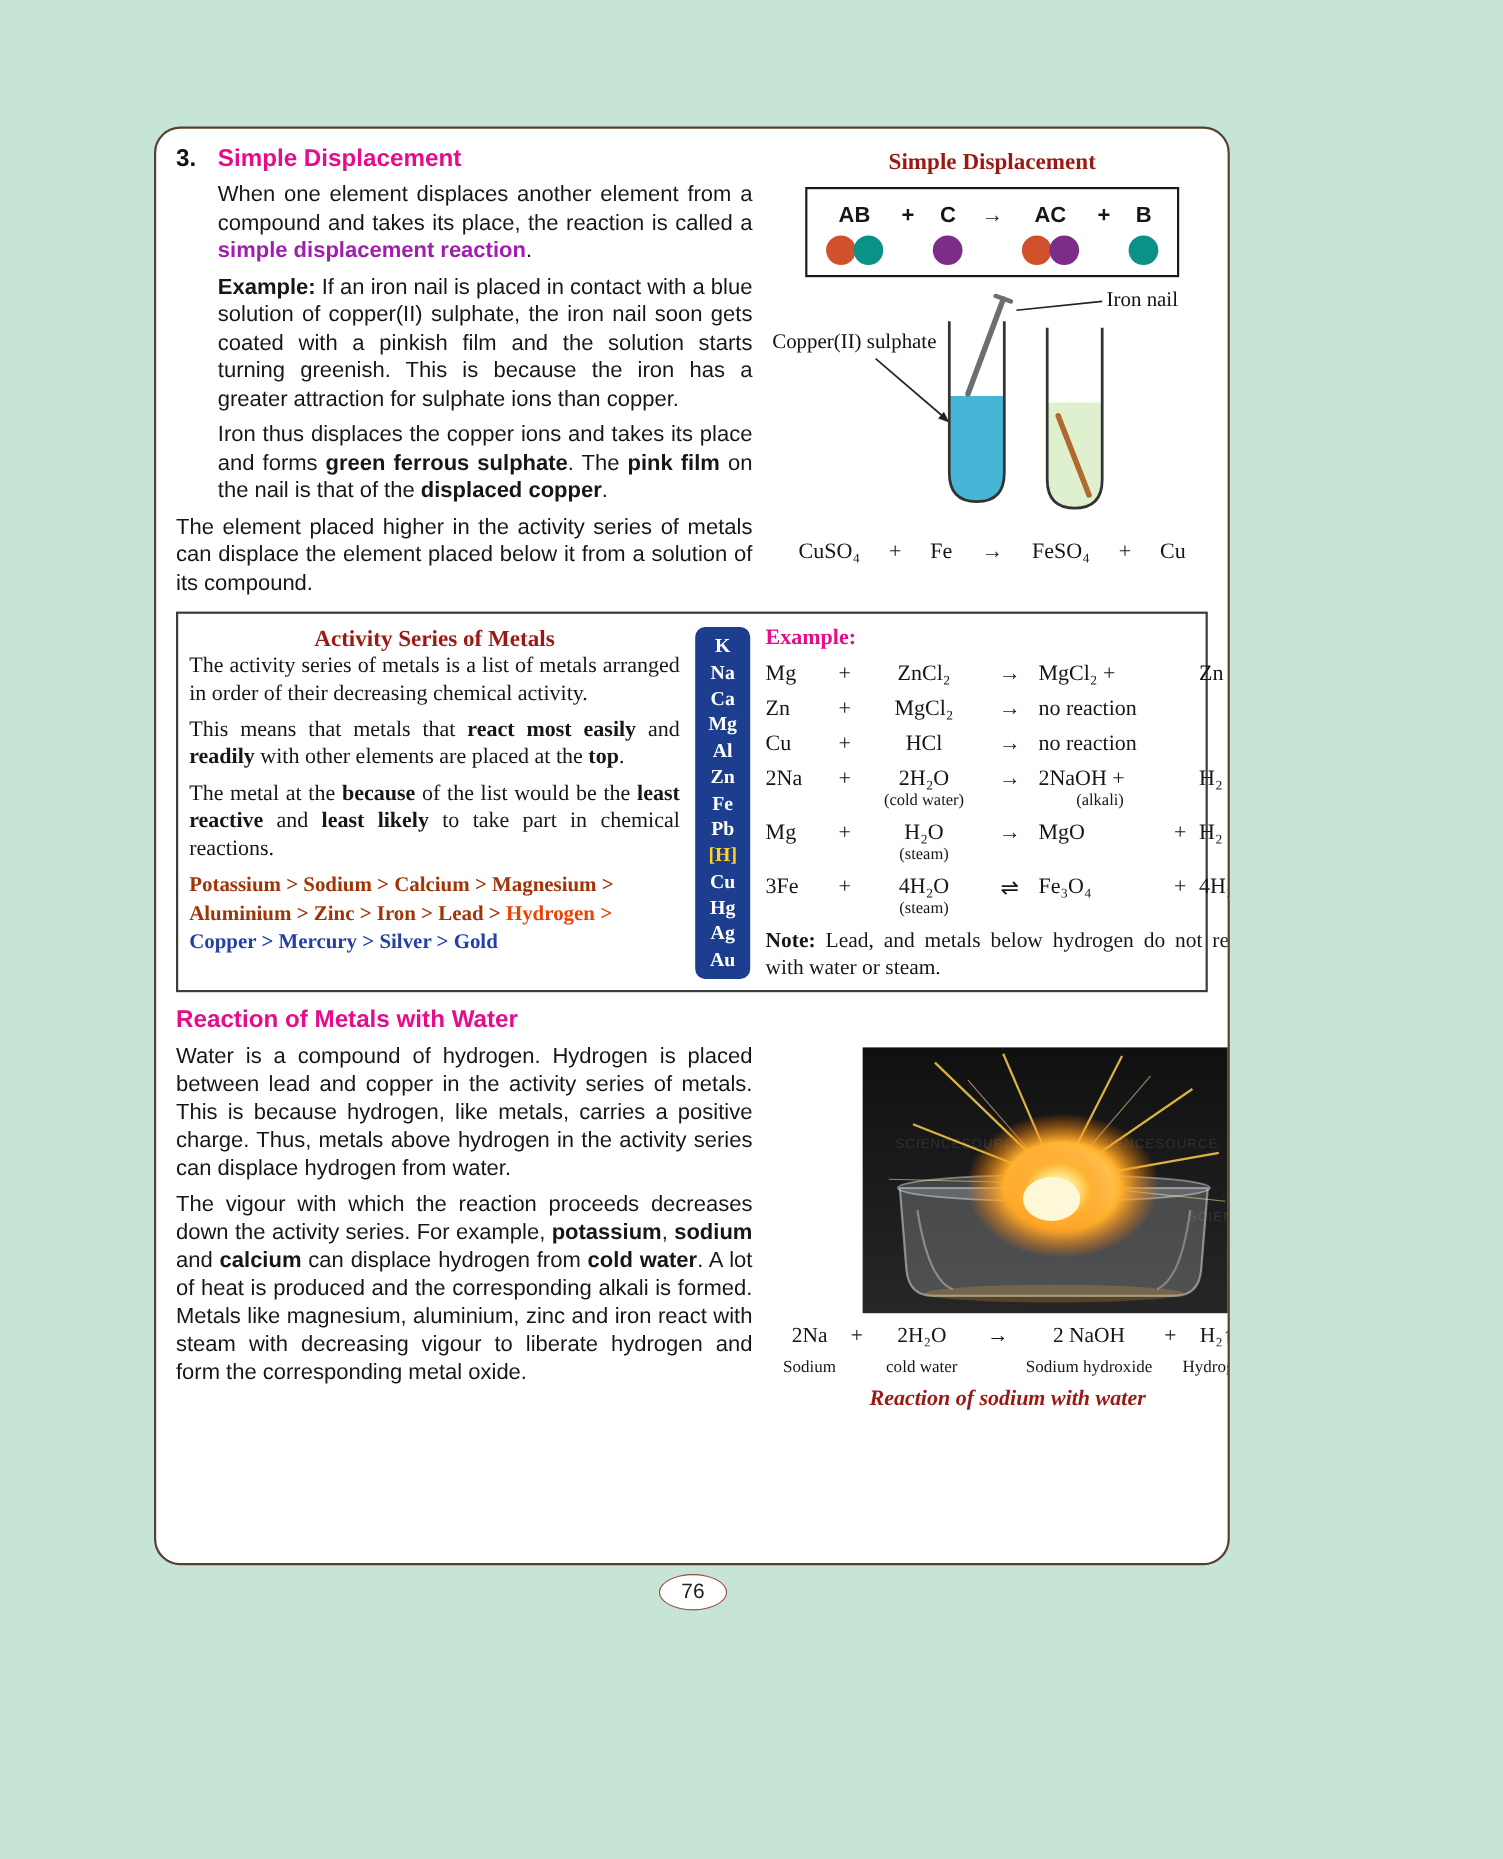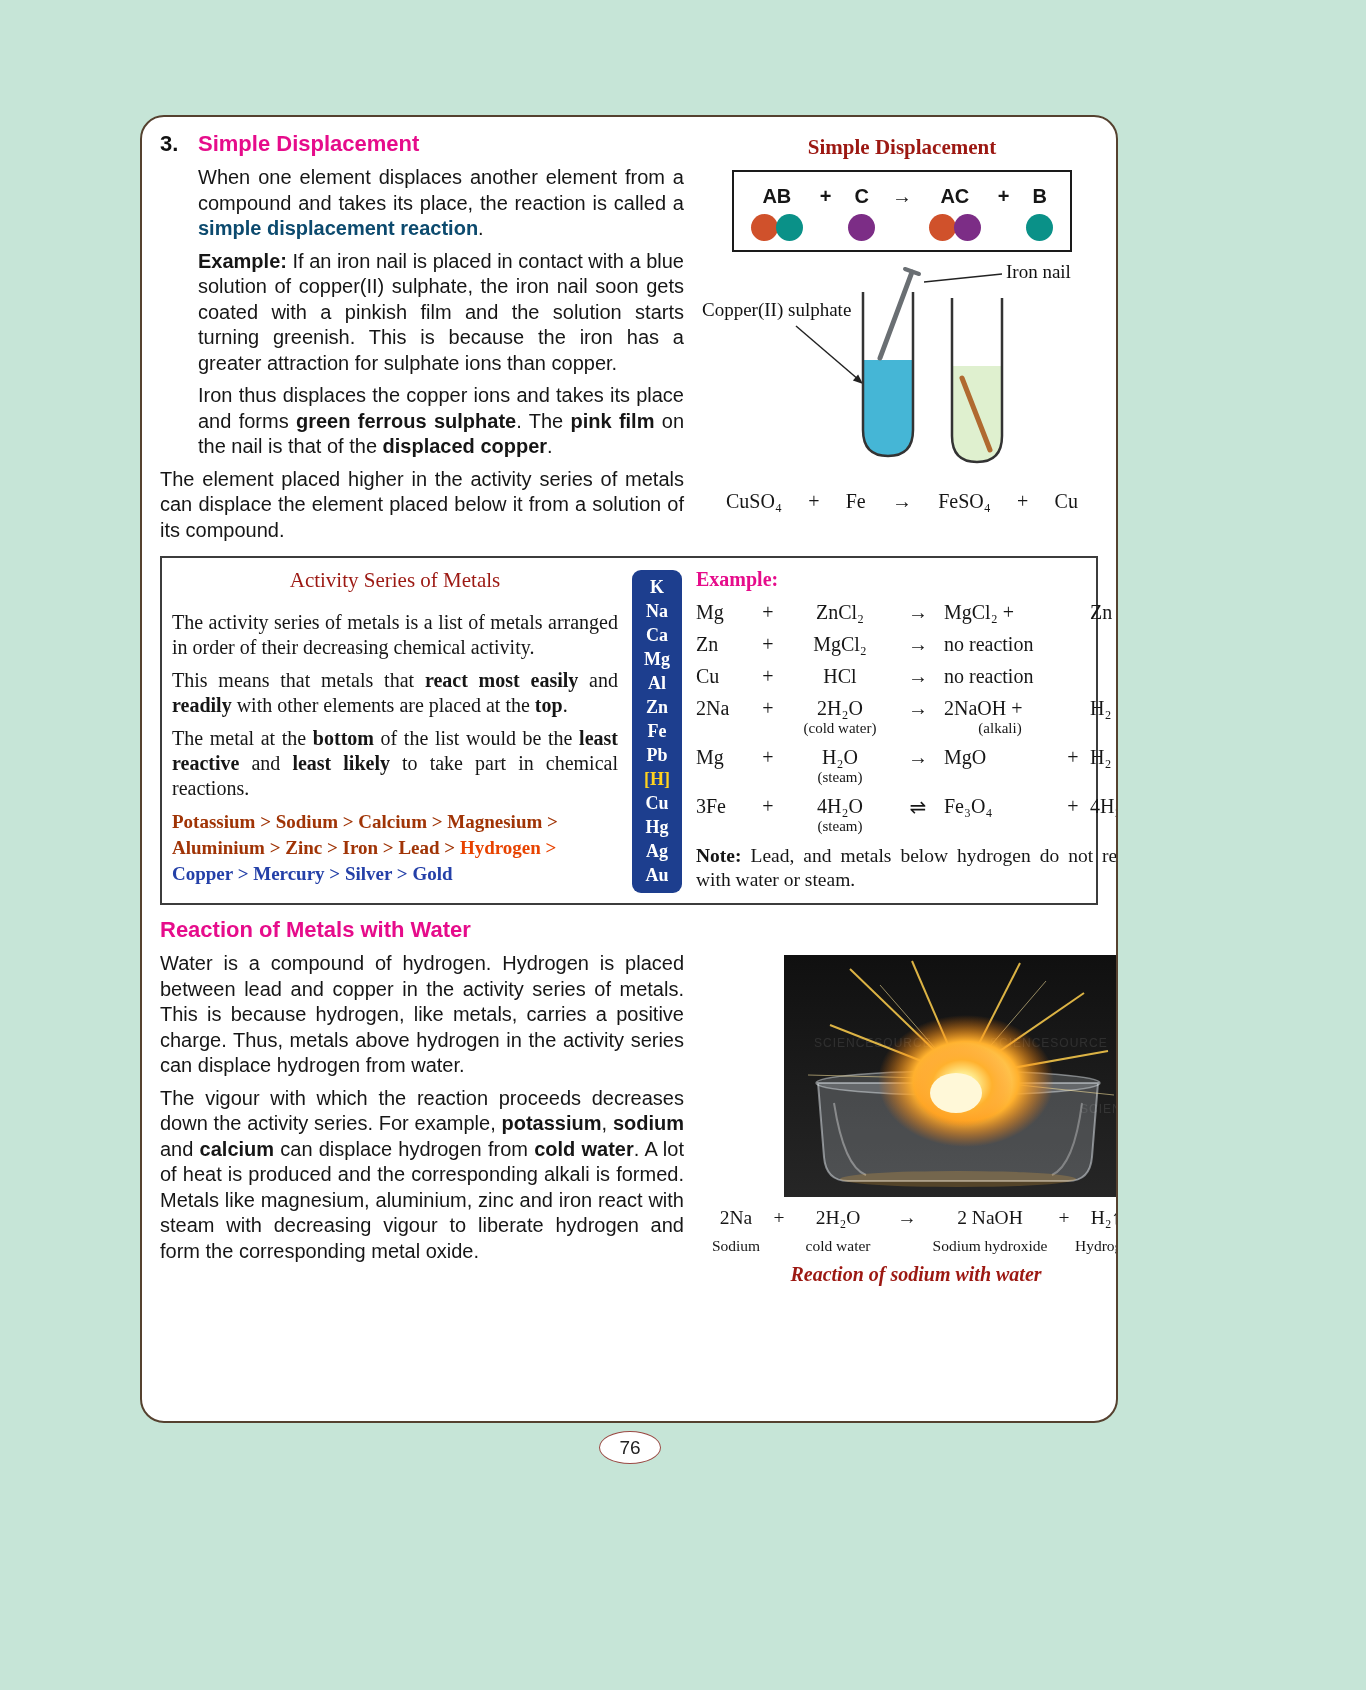--- a/index.html
+++ b/index.html
@@ -12,21 +12,21 @@
     padding:14px 18px; box-sizing:border-box; overflow:hidden;
     color:#161616;
   }
 
   
   .sans-p { font-size:20px; line-height:25.5px; text-align:justify; margin:0 0 7px 0; }
   .indent { margin-left:38px; }
   .serif { font-family:"Liberation Serif", serif; }
 
   .rt-b  { font-weight:bold; }
-  .rt-mag{ color:#0c4a6e; font-weight:bold; }
+  .rt-mag{ color:#a21caf; font-weight:bold; }
   .rt-sr { color:#a03406; }
   .rt-hr { color:#e84300; }
   .rt-bl { color:#2440a8; }
 
   
   .sec3-row { display:flex; }
   .col-left { width:524px; flex:none; }
   .col-right { flex:1; margin-left:16px; }
 
   .sec3-heading { display:flex; font-size:22px; font-weight:bold; margin-bottom:8px; }
@@ -51,21 +51,21 @@
   .tube-lab { font-family:"Liberation Serif", serif; font-size:19px; fill:#111; }
 
   .fig1-eq { display:flex; justify-content:space-between; width:352px; margin:2px auto 6px auto;
              font-size:20px; }
   .fig-caption { text-align:center; color:#9c1812; font-weight:bold; font-style:italic; font-size:20px; }
 
   
   .activity-box { border:2px solid #3c3c3c; margin-top:6px; padding:10px 12px 8px 10px; display:flex; }
   .act-left { width:446px; flex:none; font-size:20px; line-height:25px; text-align:justify; }
   .act-left p { margin:0 0 8px 0; }
-  .act-title { text-align:center; font-weight:normal; font-size:21px; color:#9c1812; margin-bottom:17px; }
+  .act-title { text-align:center; font-weight:bold; font-size:21px; color:#9c1812; margin-bottom:0; }
   .series-line { font-weight:bold; font-size:19px; line-height:26px; text-align:left; }
 
   .act-pill {
     width:50px; flex:none; margin:2px 14px 2px 14px; background:#1d3e8e; border-radius:9px;
     display:flex; flex-direction:column; align-items:center; justify-content:space-between;
     padding:7px 0; color:#ffffff; font-family:"Liberation Serif", serif; font-weight:bold; font-size:18px;
   }
   .act-pill .hl { color:#ffd21e; }
 
   .act-right { flex:1; font-size:20px; }
@@ -183,21 +183,21 @@
           <span>Cu</span>
         </div>
       </div>
     </div>
 
     <div class="activity-box">
       <div class="act-left serif">
         <div class="act-title">Activity Series of Metals</div>
         <p>The activity series of metals is a list of metals arranged in order of their decreasing chemical activity.</p>
         <p><span>This means that metals that </span><span class="rt-b">react most easily</span><span> and </span><span class="rt-b">readily</span><span> with other elements are placed at the </span><span class="rt-b">top</span><span>.</span></p>
-        <p><span>The metal at the </span><span class="rt-b">bottom</span><span> of the list would be the </span><span class="rt-b">least reactive</span><span> and </span><span class="rt-b">least likely</span><span> to take part in chemical reactions.</span></p>
+        <p><span>The metal at the </span><span class="rt-b">because</span><span> of the list would be the </span><span class="rt-b">least reactive</span><span> and </span><span class="rt-b">least likely</span><span> to take part in chemical reactions.</span></p>
         <p class="series-line"><span class="rt-sr">Potassium &gt; Sodium  &gt; Calcium  &gt; Magnesium &gt; Aluminium &gt; Zinc &gt; Iron &gt; Lead &gt; </span><span class="rt-hr">Hydrogen</span><span class="rt-hr"> &gt;</span><span class="rt-sr"> </span><span class="rt-bl">Copper &gt; Mercury &gt; Silver &gt; Gold</span></p>
       </div>
 
       <div class="act-pill">
         <span>K</span>
         <span>Na</span>
         <span>Ca</span>
         <span>Mg</span>
         <span>Al</span>
         <span>Zn</span>

